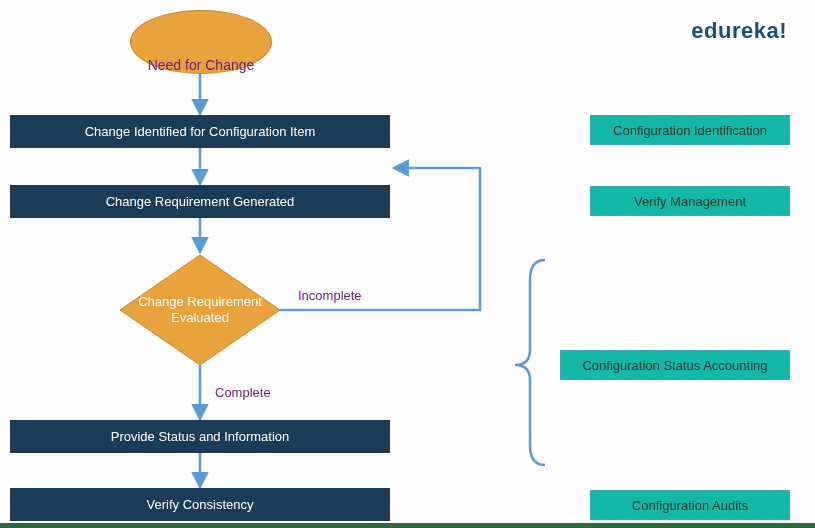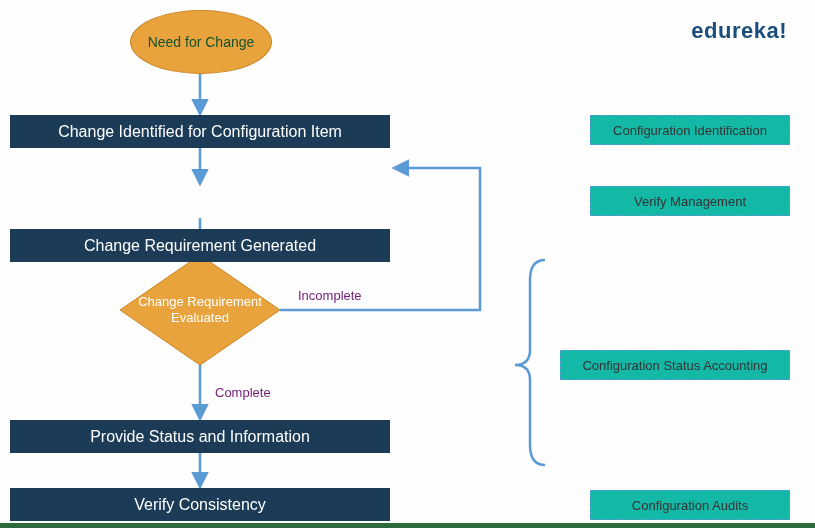--- a/index.html
+++ b/index.html
@@ -19,21 +19,21 @@
     font-size: 22px;
     font-weight: 600;
     color: #1b4e7d;
     letter-spacing: 0.5px;
   }
   svg { position: absolute; top: 0; left: 0; }
   .proc-box {
     position: absolute;
     background: #1b3b57;
     color: #fff;
-    font-size: 16px;
+    font-size: 13px;
     text-align: center;
     display: flex;
     align-items: center;
     justify-content: center;
     padding: 0 6px;
     box-sizing: border-box;
   }
   .label-box {
     position: absolute;
     border: 1.5px dashed #5b9bd5;
@@ -50,23 +50,23 @@
     font-size: 13px;
     color: #701a75;
   }
   .start-ellipse {
     position: absolute;
     width: 140px;
     height: 62px;
     background: #e8a33d;
     border: 1px solid #c98324;
     border-radius: 50%;
-    color: #14532d;
+    color: #701a75;
     display: flex;
-    align-items: center;
+    align-items: flex-end;
     justify-content: center;
     text-align: center;
     font-size: 14px;
     line-height: 1.15;
   }
   .diamond-wrap {
     position: absolute;
     width: 160px;
     height: 110px;
   }
@@ -130,21 +130,21 @@
 </svg>
 
 <div class="start-ellipse" style="left:130px; top:10px;">
   <span>Need for Change</span>
 </div>
 
 <div class="proc-box" style="left:10px; top:115px; width:380px; height:33px;">
   <span>Change Identified for Configuration Item</span>
 </div>
 
-<div class="proc-box" style="left:10px; top:185px; width:380px; height:33px;margin-top:44px;">
+<div class="proc-box" style="left:10px; top:185px; width:380px; height:33px;">
   <span>Change Requirement Generated</span>
 </div>
 
 <div class="proc-box" style="left:10px; top:420px; width:380px; height:33px;">
   <span>Provide Status and Information</span>
 </div>
 
 <div class="proc-box" style="left:10px; top:488px; width:380px; height:33px;">
   <span>Verify Consistency</span>
 </div>

